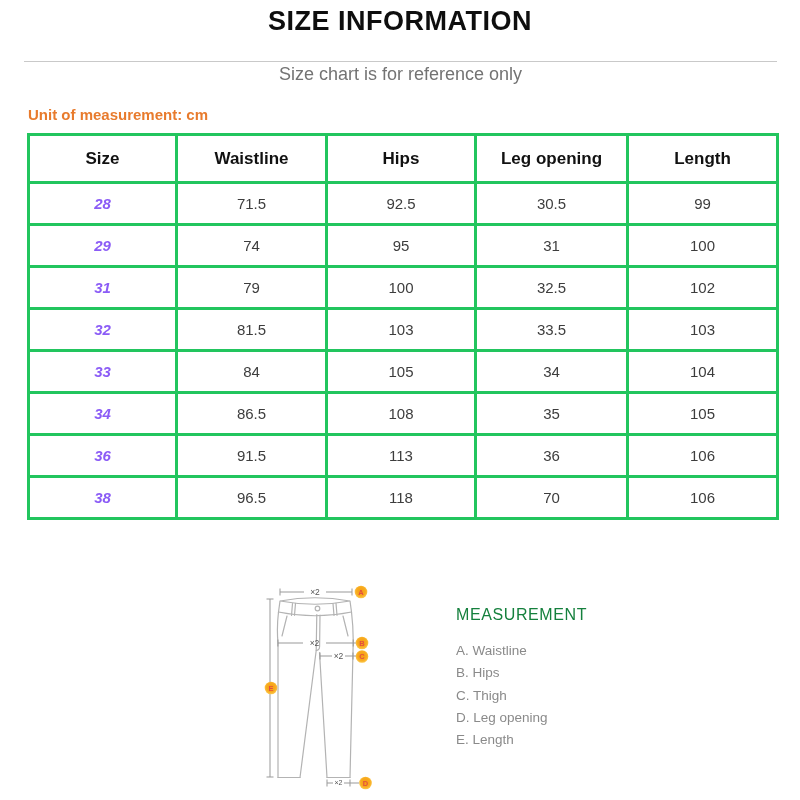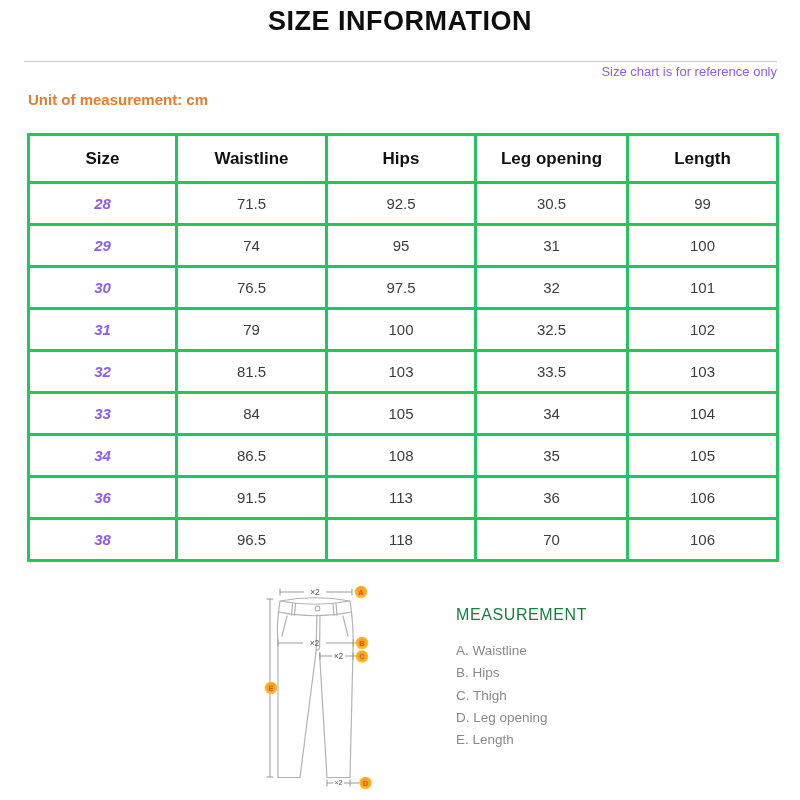--- a/index.html
+++ b/index.html
@@ -1,23 +1,23 @@
 <!DOCTYPE html>
 <html><head>
 <meta charset="utf-8">
 <style>
   html,body{margin:0;padding:0;background:#ffffff;}
   .page{position:relative;width:800px;height:800px;background:#fff;overflow:hidden;
         font-family:"Liberation Sans",sans-serif;}
   .title{position:absolute;top:6px;left:0;width:800px;text-align:center;
          font-size:27px;font-weight:700;color:#0e0e0e;letter-spacing:0.5px;}
   .divider{position:absolute;top:61px;left:24px;width:753px;height:1px;background:#c9c9c9;}
-  .subtitle{position:absolute;top:64px;left:24px;width:753px;text-align:right;
-            font-size:13px;color:#8b5cf6;}
-  .unit{position:absolute;top:91px;left:28px;font-size:15px;font-weight:700;color:#e87b2d;text-align:center;}
+  .subtitle{position:absolute;top:64px;left:24px;width:753px;text-align:center;
+            font-size:18px;color:#737373;}
+  .unit{position:absolute;top:106px;left:28px;font-size:15px;font-weight:700;color:#e87b2d;text-align:center;}
   table.size-table{position:absolute;top:133px;left:27px;border-collapse:collapse;
         table-layout:fixed;width:749px;}
   table.size-table th,table.size-table td{border:3px solid #22c55e;text-align:center;
         vertical-align:middle;padding:0;}
   table.size-table th{height:45px;font-size:17px;font-weight:700;color:#111;}
   table.size-table td{height:39px;font-size:15px;color:#3d3d3d;}
   table.size-table td.size-col{font-weight:700;color:#8b5cf6;font-style:italic;}
   .diagram-svg{position:absolute;top:570px;left:240px;width:150px;height:230px;}
   .m-head{position:absolute;top:606px;left:456px;font-size:16px;color:#15803d;
           letter-spacing:0.6px;}
@@ -61,27 +61,20 @@
           <td>92.5</td>
           <td>30.5</td>
           <td>99</td>
         </tr>
         <tr>
           <td class="size-col">29</td>
           <td>74</td>
           <td>95</td>
           <td>31</td>
           <td>100</td>
-        </tr>
-        <tr>
-          <td class="size-col">30</td>
-          <td>76.5</td>
-          <td>97.5</td>
-          <td>32</td>
-          <td>101</td>
         </tr>
         <tr>
           <td class="size-col">31</td>
           <td>79</td>
           <td>100</td>
           <td>32.5</td>
           <td>102</td>
         </tr>
         <tr>
           <td class="size-col">32</td>

